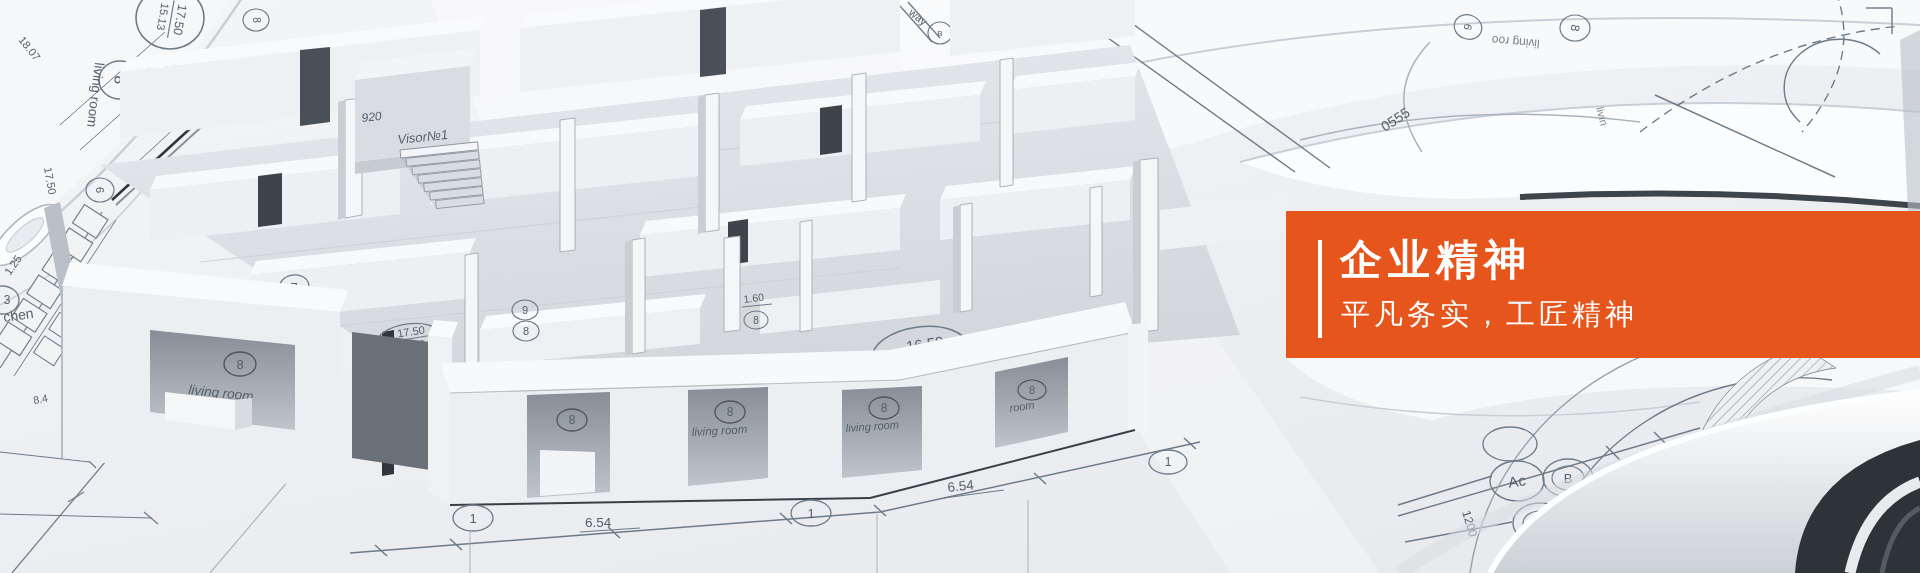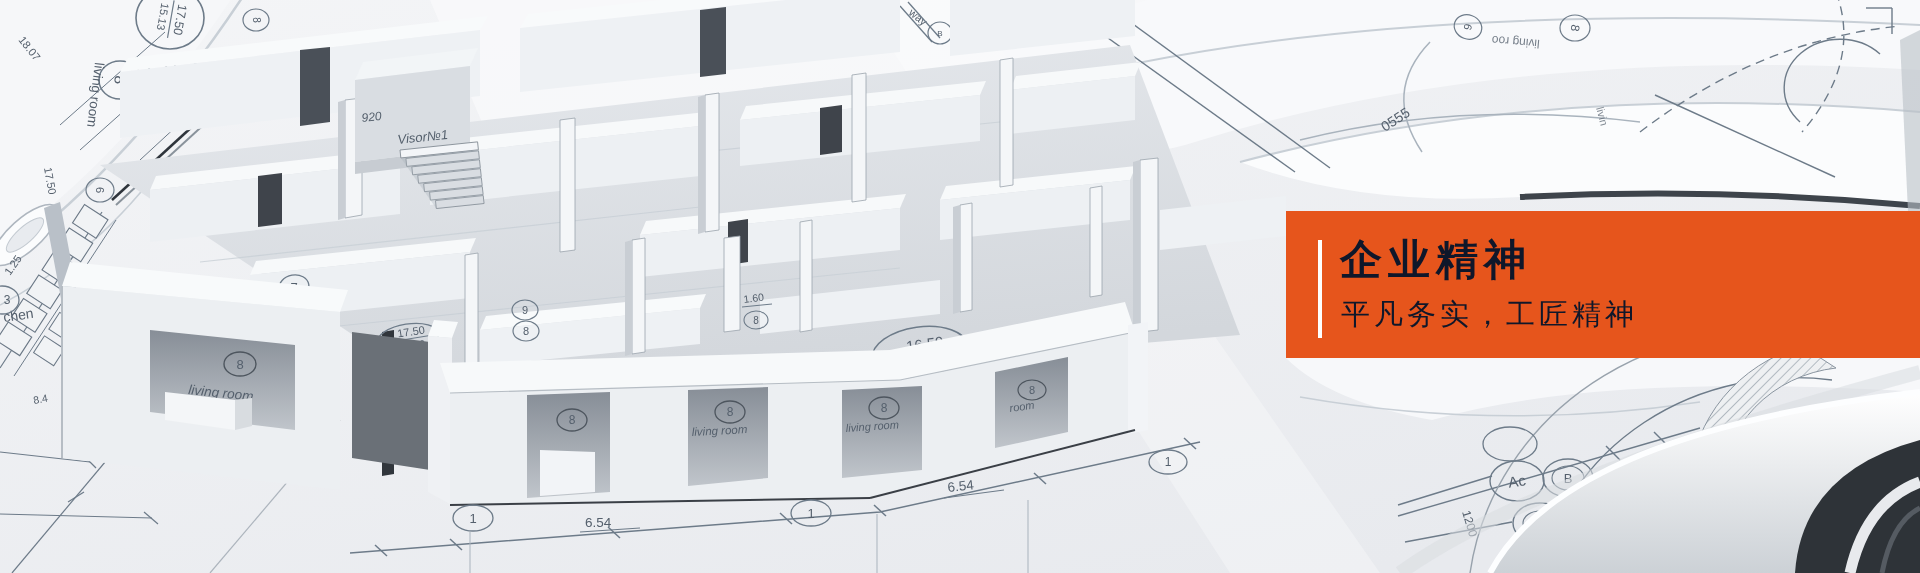--- a/index.html
+++ b/index.html
@@ -3,23 +3,23 @@
 <meta charset="utf-8">
 <style>
   html,body{margin:0;padding:0;background:#e9ebee;}
   .stage{position:relative;width:1920px;height:573px;overflow:hidden;
          font-family:"Liberation Sans","DejaVu Sans",sans-serif;}
   .scene-svg{position:absolute;left:0;top:0;width:1920px;height:573px;display:block;}
   .info-box{position:absolute;left:1286px;top:211px;width:634px;height:147px;
             background:var(--accent,#E6551C);}
   .accent-line{position:absolute;left:32px;top:29px;width:4px;height:98px;background:#fff;}
   .info-title{position:absolute;left:54px;top:26px;font-size:42px;line-height:46px;
-              font-weight:bold;color:#0f172a;letter-spacing:6px;white-space:nowrap;}
+              font-weight:bold;color:#ffffff;letter-spacing:6px;white-space:nowrap;}
   .info-subtitle{position:absolute;left:55px;top:86px;font-size:29px;line-height:34px;
-              color:#0f172a;letter-spacing:4px;white-space:nowrap;}
+              color:#ffffff;letter-spacing:4px;white-space:nowrap;}
   svg text{font-family:"Liberation Sans","DejaVu Sans",sans-serif;fill:#55606d;}
   .bp{stroke:#6d7b89;fill:none;}
   .bpl{stroke:#a9b3bd;fill:none;}
   .bpf{stroke:#c8cfd6;fill:none;}
 </style>
 </head>
 <body>
 
 <div class="stage">
 

